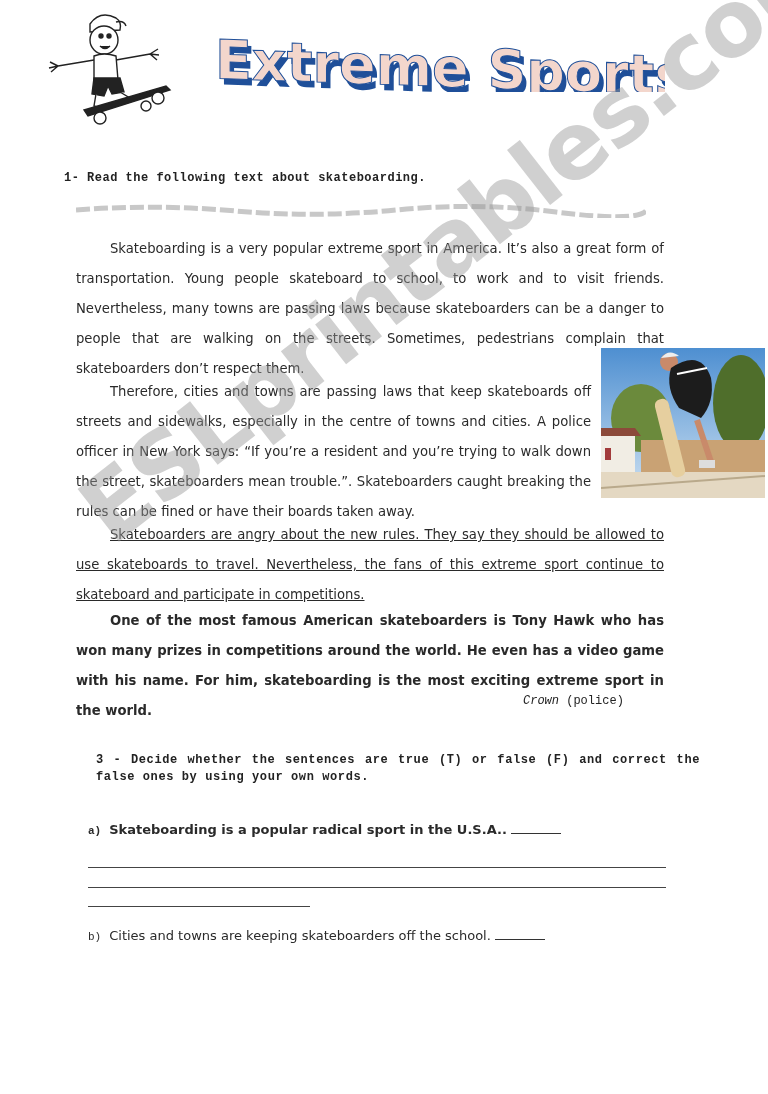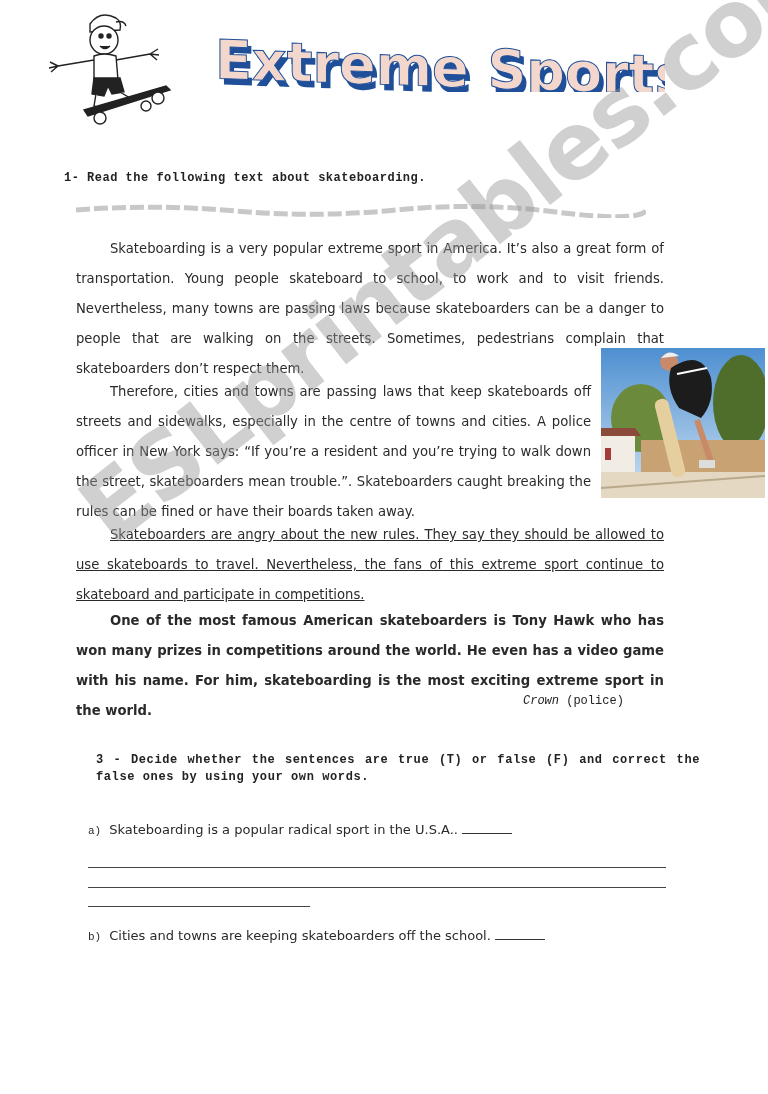--- a/index.html
+++ b/index.html
@@ -116,21 +116,21 @@
     <path d="M96 72 l10 30 l4 12" stroke="#c98a6a" stroke-width="6"></path>
     <rect x="62" y="50" width="14" height="80" rx="6" fill="#e6cf9f" transform="rotate(-14 69 90)"></rect>
     <rect x="98" y="112" width="16" height="8" fill="#ddd"></rect>
   </svg>
 </div>
 
 <div class="abs source"><i>Crown</i> <span>(police)</span></div>
 
 <div class="abs instr3">3 - Decide whether the sentences are true (T) or false (F) and correct the false ones by using your own words.</div>
 
-<div class="q" style="top:822px;">
+<div class="q" style="top:822px;font-weight:bold;">
   <span class="lbl">a)</span><span>Skateboarding is a popular radical sport in the U.S.A..</span><span class="blank" style="width:50px;"></span>
 </div>
 <div class="line" style="left:88px; top:867px; width:578px;"></div>
 <div class="line" style="left:88px; top:887px; width:578px;"></div>
 <div class="line" style="left:88px; top:906px; width:222px;"></div>
 
 <div class="q" style="top:928px;">
   <span class="lbl">b)</span><span>Cities and towns are keeping skateboarders off the school.</span><span class="blank" style="width:50px;"></span>
 </div>
 

